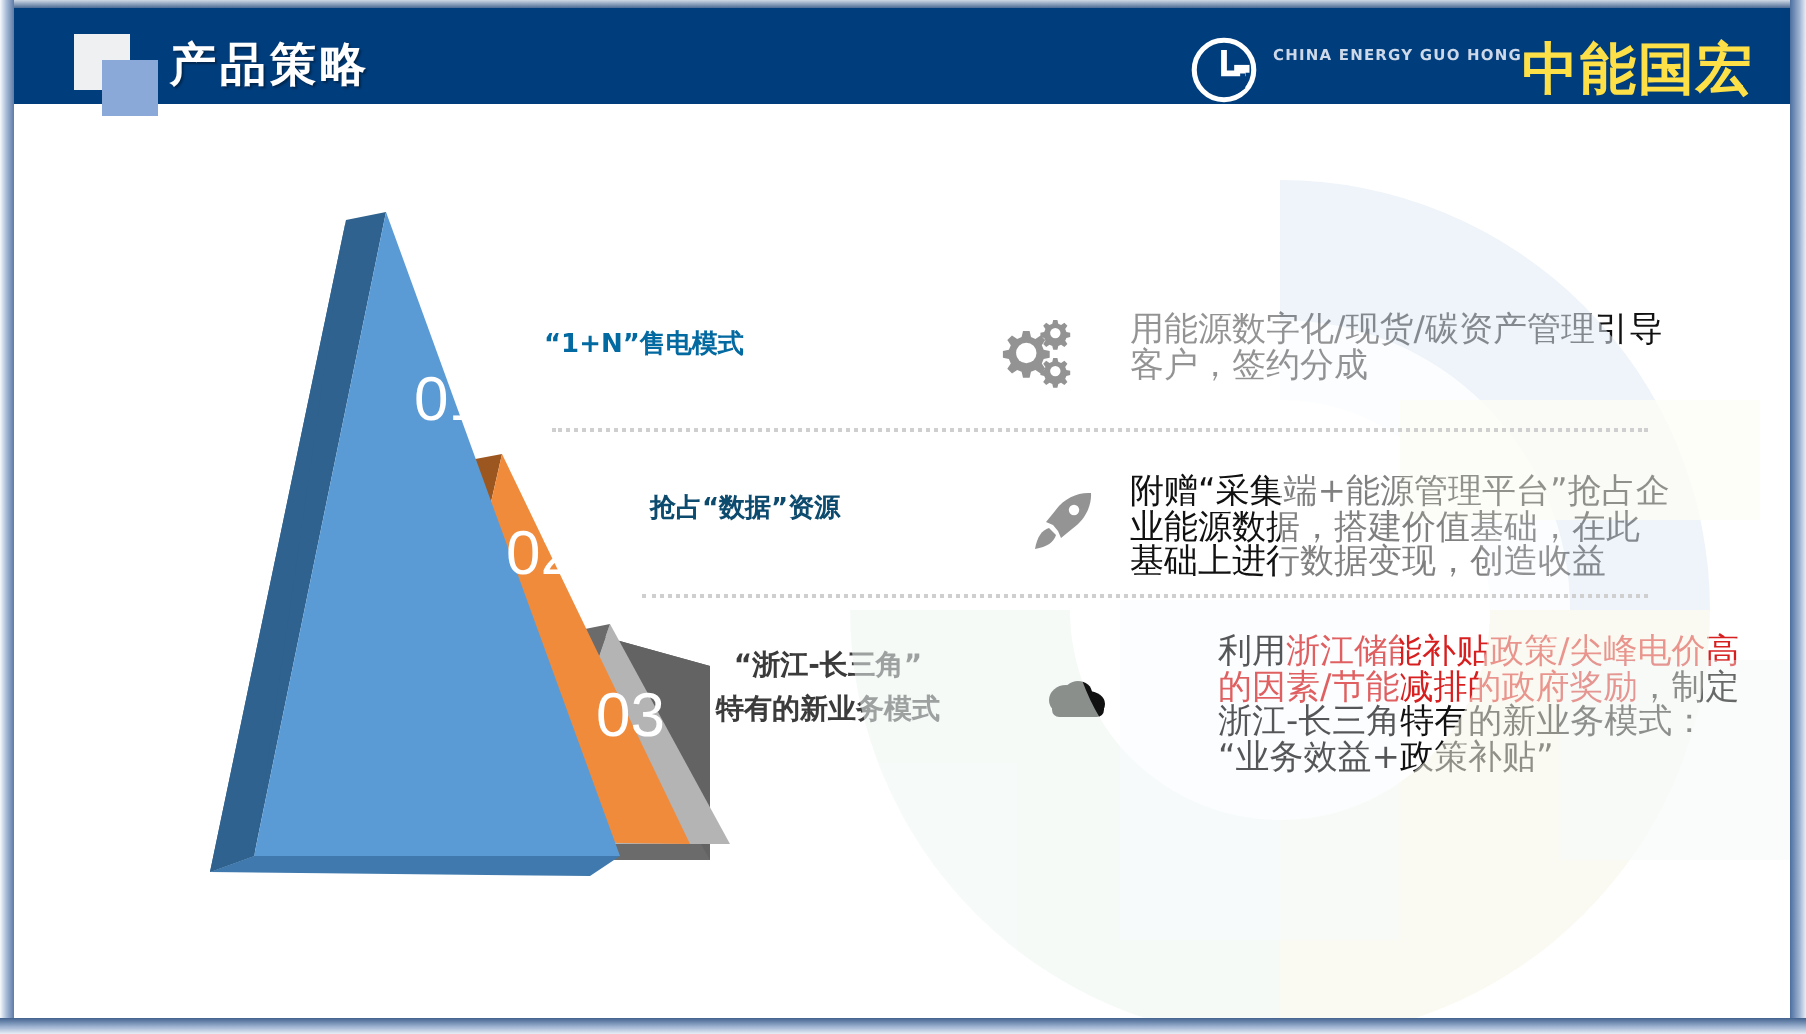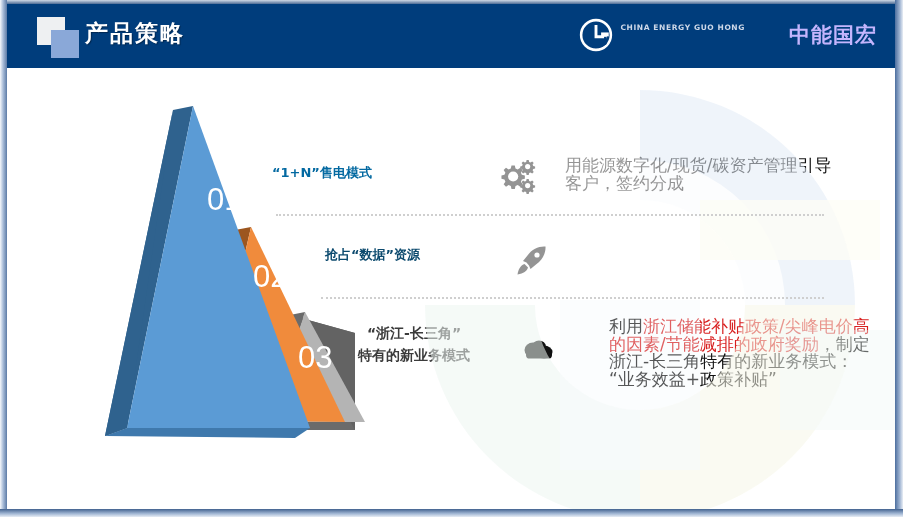--- a/index.html
+++ b/index.html
@@ -24,21 +24,21 @@
   .frame-right  { right: 0; top: 0;  width: 8px;  height: 517px;
                   background: linear-gradient(to left, #e9eef5 0%, #9fb4d2 40%, #4c6e9e 100%); }
   .frame-bottom { left: 0; bottom: 0; width: 903px; height: 8px;
                   background: linear-gradient(to top, #e7edf5 0%, #9db3d1 45%, #42628f 100%); }
   .frame-top    { left: 0; top: 0; width: 903px; height: 4px;
                   background: linear-gradient(to bottom, #cfd9e6 0%, #4d6b95 100%); }
 
   
   .header {
     position: absolute; left: 7px; top: 4px;
-    width: 888px; height: 64px;
+    width: 888px; height: 48px;
     background: #003d7c;
     z-index: 20;
   }
   .header-sq-a {
     position: absolute; left: 30px; top: 13px;
     width: 28px; height: 28px; background: #eef0f2;
   }
   .header-sq-b {
     position: absolute; left: 44px; top: 26px;
     width: 28px; height: 28px; background: #8aa8d8;
@@ -57,22 +57,22 @@
     position: absolute; right: 18px; top: 10px;
     height: 42px; display: flex; align-items: center; gap: 7px;
   }
   .logo-mark { width: 34px; height: 34px; flex: 0 0 34px; }
   .logo-texts { display: flex; flex-direction: row; justify-content: center; }
   .logo-en {
     font-size: 7.5px; color: #cdd8e8; letter-spacing: .6px;
     font-weight: bold; line-height: 10px; white-space: nowrap;
   }
   .logo-cn {
-    font-size: 21px; color: #c4b5fd; font-weight: bold;
-    letter-spacing: 1px; line-height: 24px; white-space: nowrap; margin-left: 44px;
+    font-size: 28px; color: #fde047; font-weight: bold;
+    letter-spacing: 1px; line-height: 24px; white-space: nowrap;
   }
 
   
   .wm { position: absolute; z-index: 1; pointer-events: none; }
 
   
   .pyramid { position: absolute; left: 55px; top: 100px; z-index: 5; }
 
   
   .sep { position: absolute; height: 0; border-top: 2px dotted #cfcfcf; z-index: 6; }
@@ -191,20 +191,21 @@
   <div class="row-title row-title-2">抢占“数据”资源</div>
   <div class="row-icon icon-2">
     <svg width="32" height="32" viewBox="0 0 32 32">
       <g fill="#111111">
         <path d="M30.5 1.5 C24 1 17 4 12.5 10.5 L8 16 l3.5 1.5 L14 20.5 l1.5 3.5 5.5-4.5 C27.5 15 30.9 8 30.5 1.5 Z"></path>
         <circle cx="22" cy="10" r="2.6" fill="#ffffff"></circle>
         <path d="M9.5 19 C6 20 3.5 23.5 2.5 29.5 C8.5 28.5 12 26 13 22.5 Z"></path>
       </g>
     </svg>
   </div>
+  <div class="row-desc desc-2">附赠“采集端+能源管理平台”抢占企业能源数据，搭建价值基础，在此基础上进行数据变现，创造收益</div>
 
   <div class="row-title row-title-3">“浙江-长三角”
 特有的新业务模式</div>
   <div class="row-icon icon-3">
     <svg width="38" height="26" viewBox="0 0 38 26">
       <g fill="#111111">
         <ellipse cx="13" cy="12" rx="8.5" ry="7.5"></ellipse>
         <ellipse cx="24" cy="14" rx="8.5" ry="6.5"></ellipse>
         <ellipse cx="19" cy="8.5" rx="7" ry="6"></ellipse>
         <rect x="6" y="13" width="26" height="7.5" rx="3.6"></rect>

